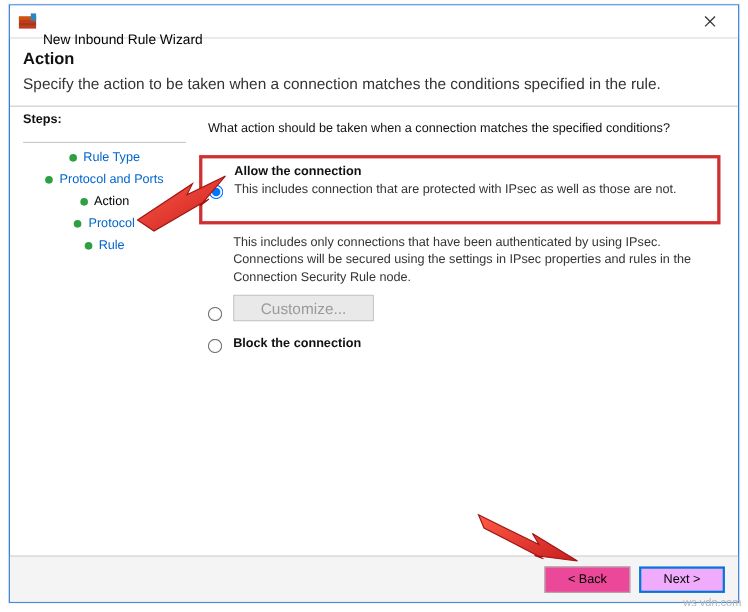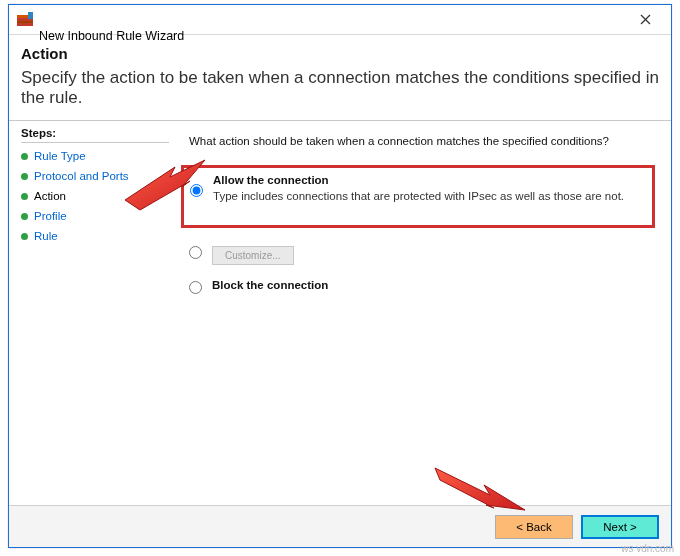--- a/index.html
+++ b/index.html
@@ -48,50 +48,51 @@
     .header {
       padding: 10px 12px 12px 12px;
     }
     .header h1 {
       font-size: 15px;
       font-weight: 700;
       color: #111;
       margin-bottom: 6px;
     }
     .header .subtitle {
-      font-size: 17px;
+      font-size: 14px;
       color: #333;
     }
     .divider {
       height: 1px;
       background: #c8c8c8;
       margin: 0;
     }
     .content {
       display: flex;
       height: calc(100% - 30px - 62px - 1px - 42px);
     }
     .steps {
       width: 170px;
       padding: 6px 10px 10px 12px;
       font-size: 11.5px;
     }
     .steps-heading {
       font-weight: 700;
       color: #111;
       margin-bottom: 3px;
-      padding-bottom: 3px;
+      padding-bottom: 14px;
       border-bottom: 1px solid #c8c8c8;
     }
     .steps ul { list-style: none; }
     .steps li {
       display: flex;
       align-items: center;
       padding: 4px 0;
       gap: 6px;
+      justify-content: center;
     }
     .bullet {
       width: 7px; height: 7px;
       border-radius: 50%;
       background: #2ea043;
       flex-shrink: 0;
     }
     .bullet.current { background: #2ea043; }
     .steps a {
       color: #0066cc;
@@ -108,21 +109,21 @@
       color: #111;
     }
     .question {
       margin-bottom: 18px;
       margin-top: 4px;
     }
     .opt {
       display: flex;
       gap: 10px;
       margin-bottom: 14px;
-      align-items: center;
+      align-items: flex-end;
     }
     .opt input[type=radio] {
       margin-top: 2px;
       width: 13px; height: 13px;
       flex-shrink: 0;
     }
     .opt-body { flex: 1; }
     .opt-title {
       font-weight: 700;
       margin-bottom: 3px;
@@ -133,51 +134,51 @@
     }
     .highlight-box {
       border: 3px solid #d03030;
       padding: 6px 8px 6px 6px;
       margin-left: -8px;
       margin-right: -6px;
       margin-bottom: 10px;
     }
     .customize-btn {
       margin-top: 8px;
-      padding: 3px 12px;
+      padding: 3px 24px;
       background: #e9e9e9;
       border: 1px solid #c8c8c8;
       color: #9a9a9a;
-      font-size: 10px;
+      font-size: 14px;
       cursor: default;
     }
     .footer {
       position: absolute;
       bottom: 0; left: 0; right: 0;
       height: 42px;
       border-top: 1px solid #d0d0d0;
       display: flex;
       align-items: center;
       justify-content: flex-end;
       gap: 8px;
       padding: 0 12px;
       background: #f4f4f4;
     }
     .footer button {
       min-width: 78px;
       height: 24px;
       font-size: 11.5px;
-      background: #fdba74;
+      background: #ec4899;
       border: 1px solid #adadad;
       cursor: pointer;
       padding: 0 10px;
     }
     .footer button.primary {
       border: 2px solid #0078d7;
-      background: #5eead4;
+      background: #f0abfc;
     }
     
     .arrow {
       position: absolute;
       pointer-events: none;
     }
     .watermark {
       position: absolute;
       bottom: 2px; right: 6px;
       font-size: 10px;
@@ -225,45 +226,46 @@
         <li>
           <span class="bullet"></span>
           <a>Protocol and Ports</a>
         </li>
         <li>
           <span class="bullet current"></span>
           <span class="current-step">Action</span>
         </li>
         <li>
           <span class="bullet"></span>
-          <a>Profile</a>
+          <a>Protocol</a>
         </li>
         <li>
           <span class="bullet"></span>
           <a>Rule</a>
         </li>
       </ul>
     </div>
 
     <div class="main">
       <div class="question">What action should be taken when a connection matches the specified conditions?</div>
 
       <div class="highlight-box">
         <div class="opt">
           <input type="radio" name="action" checked="" style="">
           <div class="opt-body">
             <div class="opt-title">Allow the connection</div>
-            <div class="opt-desc">Type includes connections that are protected with IPsec as well as those are not.</div>
+            <div class="opt-desc">This includes connection that are protected with IPsec as well as those are not.</div>
           </div>
         </div>
       </div>
 
       <div class="opt">
         <input type="radio" name="action" style="">
         <div class="opt-body">
+          <div class="opt-desc">This includes only connections that have been authenticated by using IPsec.  Connections will be secured using the settings in IPsec properties and rules in the Connection Security Rule node.</div>
           <button class="customize-btn" disabled="">Customize...</button>
         </div>
       </div>
 
       <div class="opt" style="margin-top:6px">
         <input type="radio" name="action" style="">
         <div class="opt-body">
           <div class="opt-title">Block the connection</div>
         </div>
       </div>

